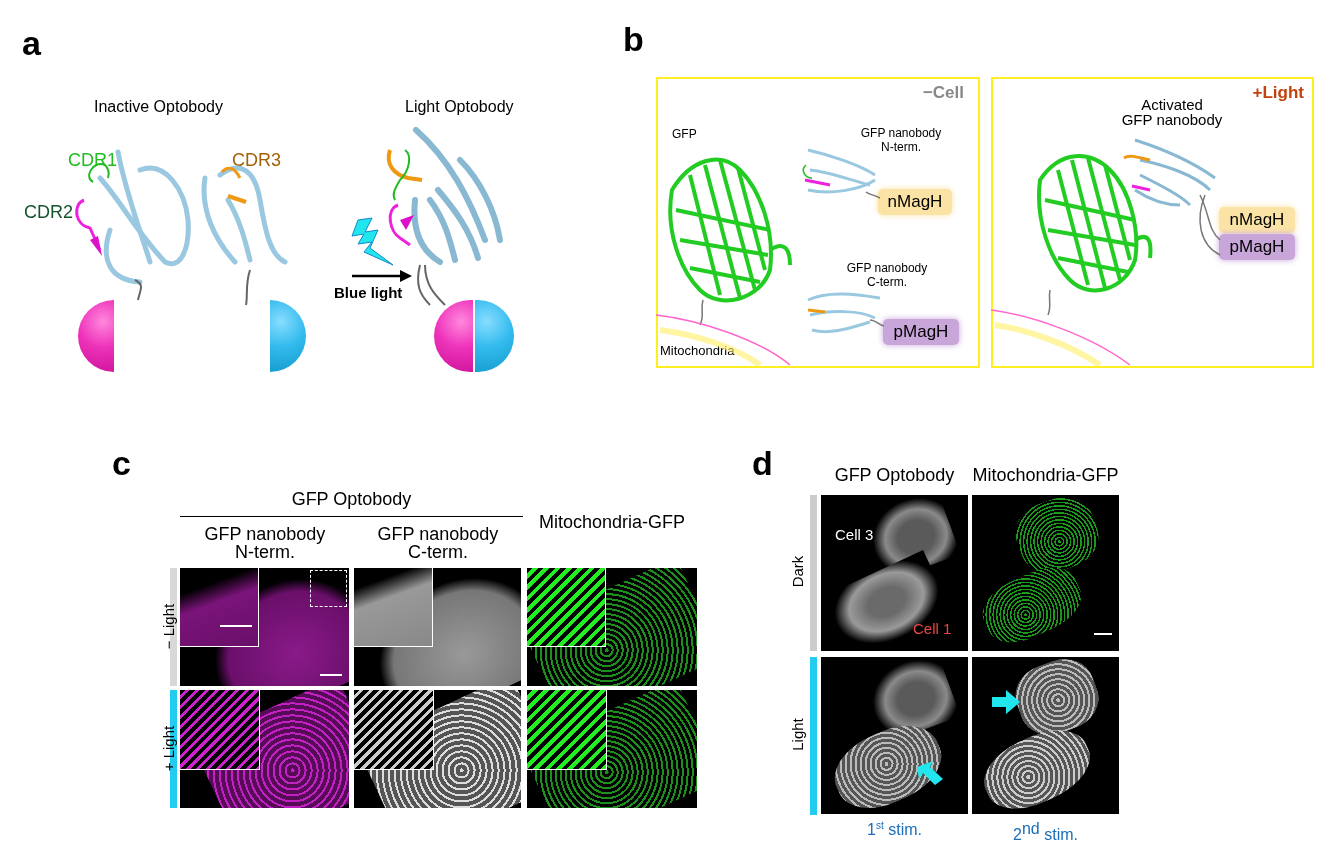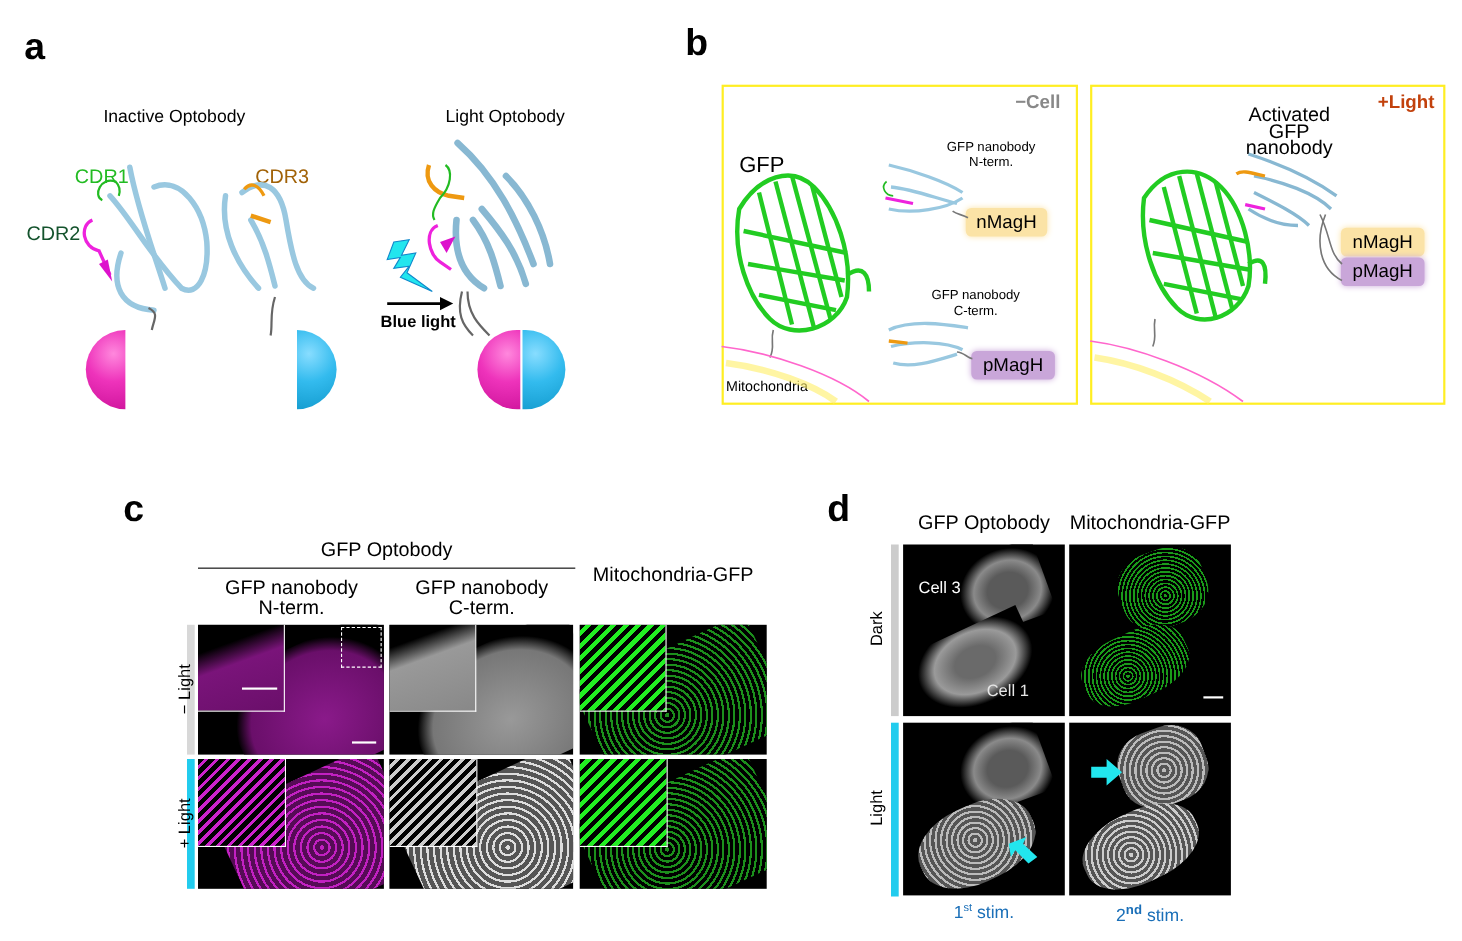--- a/index.html
+++ b/index.html
@@ -52,21 +52,21 @@
 <div class="abs" style="left:78px;top:300px;width:36px;height:72px;background:radial-gradient(circle at 70% 30%, #ff88dd, #ee33bb 45%, #cc1199);border-radius:36px 0 0 36px;"></div>
 <div class="abs" style="left:270px;top:300px;width:36px;height:72px;background:radial-gradient(circle at 30% 30%, #88ddff, #33bbee 45%, #1199cc);border-radius:0 36px 36px 0;"></div>
 
 <svg style="left:0;top:0;" width="1" height="1">
   <path d="M358 220 L372 218 L365 232 L378 230 L370 248 L393 265 L364 252 L372 242 L358 244 L364 234 L352 236 Z" fill="#22e6ee" stroke="#1188cc" stroke-width="1"></path>
 </svg>
 <svg style="left:0;top:0;" width="1" height="1">
   <line x1="352" y1="276" x2="400" y2="276" stroke="#000" stroke-width="2.5"></line>
   <path d="M400 270 L412 276 L400 282 Z" fill="#000"></path>
 </svg>
-<div class="abs lbl" style="left:346px;top:284px;font-weight:bold;font-size:15px;">Blue light</div>
+<div class="abs lbl" style="left:334px;top:284px;font-weight:bold;font-size:15px;">Blue light</div>
 
 <svg style="left:0;top:0;" width="1" height="1">
   <g fill="none" stroke="#88b8d2" stroke-width="6" stroke-linecap="round">
     <path d="M416 130 C450 160,470 200,485 240"></path>
     <path d="M438 190 C455 210,470 230,478 258"></path>
     <path d="M430 200 C445 220,450 240,455 260"></path>
     <path d="M460 160 C480 180,495 210,500 240"></path>
     <path d="M415 200 C412 230,420 250,440 262"></path>
   </g>
   <path d="M390 150 C385 165,395 175,408 178 L422 180" stroke="#ee9911" stroke-width="4" fill="none"></path>
@@ -76,21 +76,21 @@
   <path d="M420 265 C415 285,420 295,430 305" stroke="#666" stroke-width="2" fill="none"></path>
   <path d="M425 265 C425 285,435 295,445 305" stroke="#666" stroke-width="2" fill="none"></path>
 </svg>
 <div class="abs" style="left:434px;top:300px;width:39px;height:72px;background:radial-gradient(circle at 70% 30%, #ff88dd, #ee33bb 45%, #cc1199);border-radius:36px 0 0 36px;"></div>
 <div class="abs" style="left:475px;top:300px;width:39px;height:72px;background:radial-gradient(circle at 30% 30%, #88ddff, #33bbee 45%, #1199cc);border-radius:0 36px 36px 0;"></div>
 
 <div class="abs panel-letter" style="left:623px;top:22px;">b</div>
 
 <div class="box-b" style="left:656px;top:77px;width:320px;height:287px;">
   <div class="abs" style="right:14px;top:4px;font-weight:bold;font-size:17px;color:#888;">−Cell</div>
-  <div class="abs" style="left:14px;top:60px;font-size:20px;">GFP</div>
+  <div class="abs" style="left:14px;top:48px;font-size:12px;">GFP</div>
   <div class="abs lbl-c" style="left:188px;top:47px;width:110px;font-size:12px;line-height:14px;">
     <div>GFP nanobody</div>
     <div>N-term.</div>
   </div>
   <div class="abs lbl-c" style="left:174px;top:182px;width:110px;font-size:12px;line-height:14px;">
     <div>GFP nanobody</div>
     <div>C-term.</div>
   </div>
   <div class="mag" style="left:220px;top:110px;width:74px;background:#fbe3a6;box-shadow:0 0 6px #fbe3a6;">nMagH</div>
   <div class="mag" style="left:225px;top:240px;width:76px;background:#c9a6d9;box-shadow:0 0 6px #c9a6d9;">pMagH</div>
@@ -127,21 +127,21 @@
     <path d="M808 300 C830 290,860 295,880 298"></path>
       <path d="M810 315 C830 310,860 310,875 318"></path>
       <path d="M812 330 C830 335,850 328,870 322"></path>
   </g>
   <path d="M808 310 L825 312" stroke="#ee9911" stroke-width="3"></path>
   <path d="M870 320 C876 320,880 326,884 326" stroke="#777" stroke-width="1.5" fill="none"></path>
 </svg>
 
 <div class="box-b" style="left:991px;top:77px;width:319px;height:287px;">
   <div class="abs" style="right:8px;top:4px;font-weight:bold;font-size:17px;color:#c2410c;">+Light</div>
-  <div class="abs lbl-c" style="left:124px;top:18px;width:110px;font-size:18px;line-height:15px;">
+  <div class="abs lbl-c" style="left:124px;top:18px;width:110px;font-size:15px;line-height:15px;">
     <div>Activated</div>
     <div>GFP nanobody</div>
   </div>
   <div class="mag" style="left:226px;top:128px;width:76px;background:#fbe3a6;box-shadow:0 0 6px #fbe3a6;">nMagH</div>
   <div class="mag" style="left:226px;top:155px;width:76px;background:#c9a6d9;box-shadow:0 0 6px #c9a6d9;">pMagH</div>
 </div>
 <svg style="left:0;top:0;" width="1" height="1">
   <g fill="none" stroke="#22cc22" stroke-width="4">
     <path d="M1040 180 C1060 150,1090 150,1110 170 C1130 190,1140 230,1135 260 C1125 290,1090 300,1070 280 C1050 260,1035 220,1040 180 Z"></path>
     <path d="M1058 170 L1088 285"></path>
@@ -224,21 +224,21 @@
 
 <div class="sidebar" style="left:810px;top:495px;height:156px;background:#cccccc;"></div>
 <div class="sidebar" style="left:810px;top:657px;height:158px;background:#22ccee;"></div>
 <div class="rot" style="left:747px;top:563px;width:100px;text-align:center;">Dark</div>
 <div class="rot" style="left:747px;top:726px;width:100px;text-align:center;">Light</div>
 
 <div class="micro" style="left:821px;top:495px;width:147px;height:156px;">
   <div class="abs" style="left:50px;top:5px;width:80px;height:70px;background:radial-gradient(ellipse at 55% 55%, #5a5a5a 30%, #8a8a8a 50%, #000 70%);transform:rotate(-20deg);"></div>
   <div class="abs" style="left:12px;top:75px;width:110px;height:70px;background:radial-gradient(ellipse at 50% 45%, #6a6a6a 25%, #9a9a9a 50%, #000 70%);transform:rotate(-25deg);"></div>
   <div class="abs" style="left:14px;top:31px;color:#fff;font-size:15px;">Cell 3</div>
-  <div class="abs" style="left:76px;top:125px;color:#e5e5e5;font-size:15px;">Cell 1</div>
+  <div class="abs" style="left:92px;top:125px;color:#ef4444;font-size:15px;">Cell 1</div>
 </div>
 <div class="micro" style="left:972px;top:495px;width:147px;height:156px;">
   <div class="abs" style="left:45px;top:5px;width:80px;height:70px;background:repeating-radial-gradient(circle at 50% 60%, #1a9a1a 0 1.5px, #000 1.5px 3.5px);border-radius:40%;transform:rotate(-20deg);"></div>
   <div class="abs" style="left:10px;top:80px;width:100px;height:60px;background:repeating-radial-gradient(circle at 40% 60%, #1a9a1a 0 1.5px, #000 1.5px 3.5px);border-radius:40%;transform:rotate(-25deg);"></div>
   <div class="abs" style="left:122px;top:138px;width:18px;height:2px;background:#fff;"></div>
 </div>
 <div class="micro" style="left:821px;top:657px;width:147px;height:157px;">
   <div class="abs" style="left:50px;top:5px;width:80px;height:70px;background:radial-gradient(ellipse at 55% 55%, #5a5a5a 30%, #8a8a8a 50%, #000 70%);transform:rotate(-20deg);"></div>
   <div class="abs" style="left:12px;top:75px;width:110px;height:70px;background:repeating-radial-gradient(circle at 50% 45%, #bbb 0 2px, #555 2px 5px);border-radius:45%;transform:rotate(-25deg);"></div>
   <svg style="left:0;top:0;" width="1" height="1">
@@ -250,14 +250,14 @@
   <div class="abs" style="left:10px;top:80px;width:110px;height:65px;background:repeating-radial-gradient(circle at 40% 55%, #ccc 0 2px, #555 2px 5px);border-radius:45%;transform:rotate(-25deg);"></div>
   <svg style="left:0;top:0;" width="1" height="1">
     <path d="M20 40 L34 40 L34 33 L48 45 L34 57 L34 50 L20 50 Z" fill="#22e6ee"></path>
   </svg>
 </div>
 
 <div class="abs lbl lbl-c" style="left:821px;top:820px;width:147px;color:#1a6fb8;font-size:16px;">
   <span>1</span><sup style="font-size:10px;">st</sup><span> stim.</span>
 </div>
 <div class="abs lbl lbl-c" style="left:972px;top:820px;width:147px;color:#1a6fb8;font-size:16px;">
-  <span>2</span><sup style="font-size:12px;font-weight:bold;">nd</sup><span> stim.</span>
+  <span>2</span><sup style="font-size:16px;">nd</sup><span> stim.</span>
 </div>
 
 </body></html>

